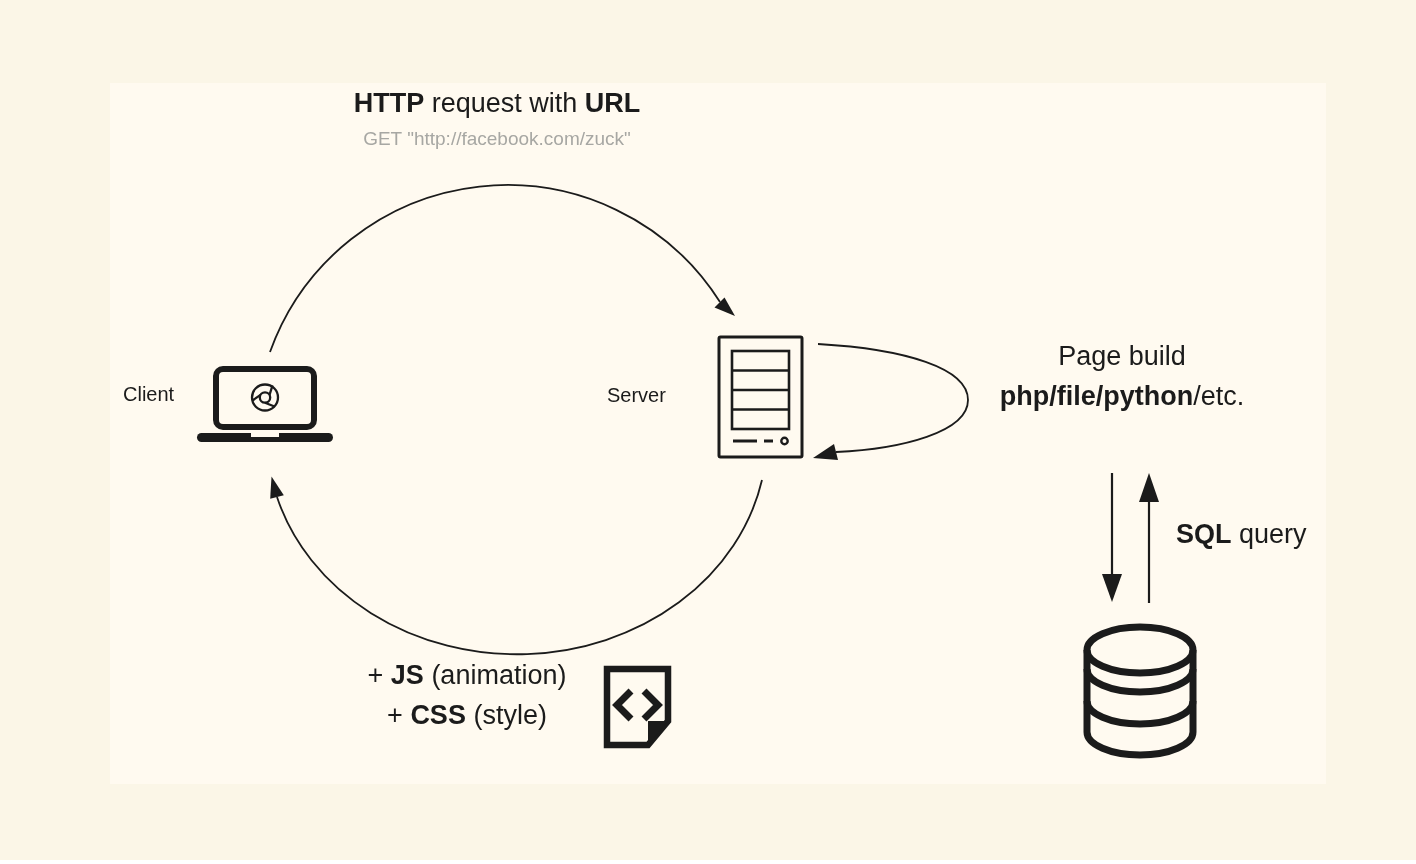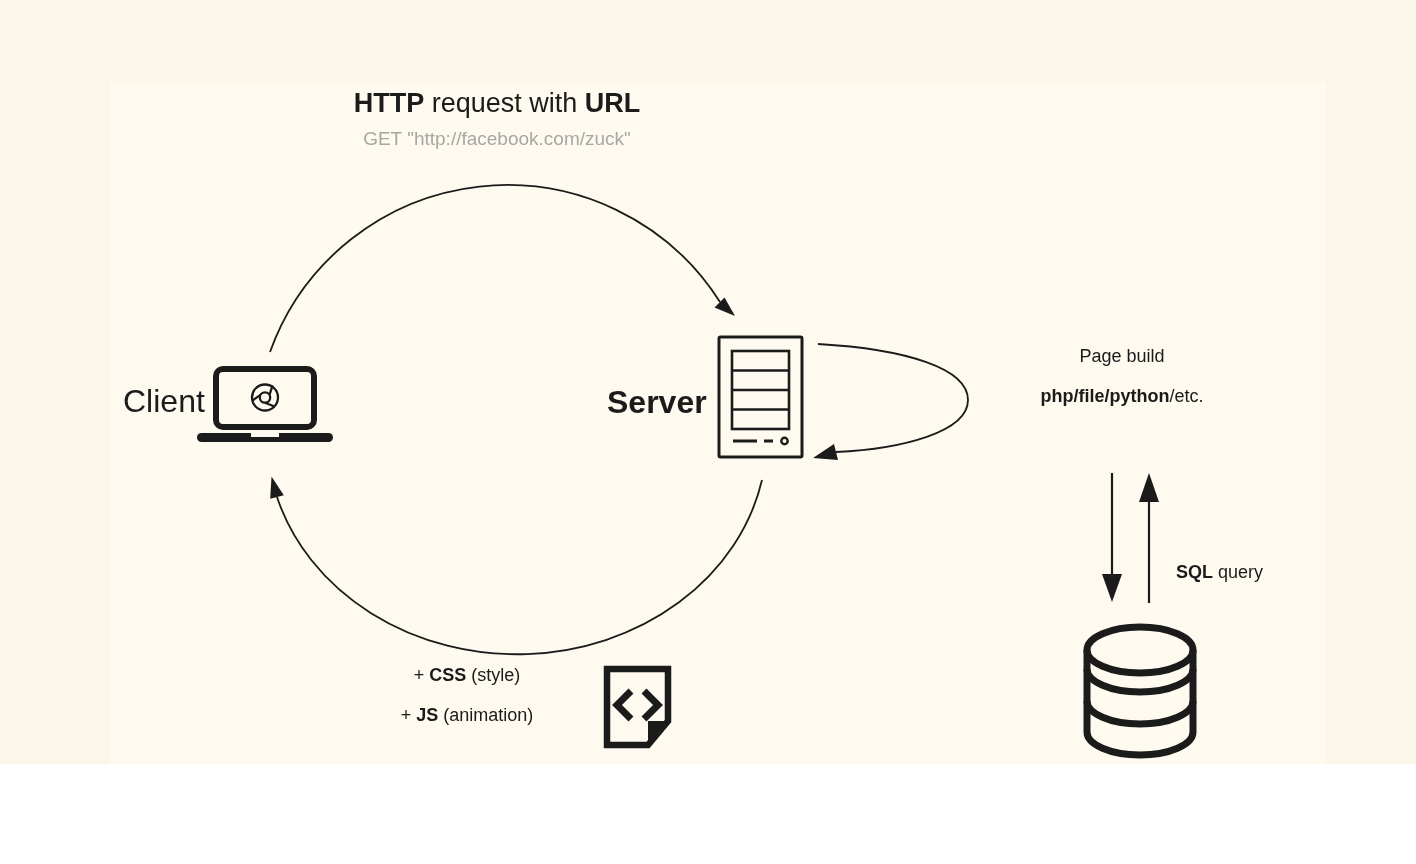--- a/index.html
+++ b/index.html
@@ -1,34 +1,34 @@
 <!DOCTYPE html>
 <html><head>
 <meta charset="utf-8">
 <style>
   * { margin:0; padding:0; box-sizing:border-box; }
   html,body { width:1416px; height:864px; }
   .stage {
-    position:relative; width:1416px; height:764px;
+    position:relative; width:1416px; height:860px;
     background:#fbf6e7; overflow:hidden;
     font-family:"Liberation Sans","DejaVu Sans",sans-serif;
     color:#1b1b1b;
   }
   .panel {
     position:absolute; left:110px; top:83px; width:1216px; height:701px;
     background:#fffaf0;
   }
   svg.overlay { position:absolute; left:0; top:0; width:1416px; height:864px; }
   .txt { position:absolute; white-space:nowrap; }
   .center { text-align:center; }
   .b { font-weight:bold; }
   .title-line { font-size:27px; }
   .subtitle-line { font-size:19px; color:#a7a7a3; margin-top:9px; }
-  .node-label { font-size:32px; }
-  .anno { font-size:18px; line-height:40px; }
+  .node-label { font-size:20px; }
+  .anno { font-size:27px; line-height:40px; }
 </style>
 </head>
 <body>
 
 <div class="stage">
   <div class="panel"></div>
 
   <svg class="overlay" viewBox="0 0 1416 864">
     <g stroke="#1b1b1b" fill="none">
 
@@ -100,34 +100,34 @@
 
   <div class="txt center" style="left:292px; top:88px; width:410px;">
     <div class="title-line">
       <span class="b">HTTP</span><span> request with </span><span class="b">URL</span>
     </div>
     <div class="subtitle-line">GET "http://facebook.com/zuck"</div>
   </div>
 
   <div class="txt node-label" style="left:123px; top:383px;">Client</div>
 
-  <div class="txt node-label" style="left:607px; top:384px;font-weight:bold;">Server</div>
+  <div class="txt node-label" style="left:607px; top:384px;">Server</div>
 
   <div class="txt center anno" style="left:961px; top:336px; width:322px;">
     <div>Page build</div>
     <div>
       <span class="b">php/file/python</span><span>/etc.</span>
     </div>
   </div>
 
-  <div class="txt anno" style="left:1176px; top:514px;margin-top:38px;">
+  <div class="txt anno" style="left:1176px; top:514px;">
     <span class="b">SQL</span><span> query</span>
   </div>
 
   <div class="txt center anno" style="left:307px; top:655px; width:320px;">
     <div>
-      <span>+ </span><span class="b">CSS</span><span> (style)</span>
+      <span>+ </span><span class="b">JS</span><span> (animation)</span>
     </div>
     <div>
-      <span>+ </span><span class="b">JS</span><span> (animation)</span>
+      <span>+ </span><span class="b">CSS</span><span> (style)</span>
     </div>
   </div>
 </div>
 
 </body></html>

